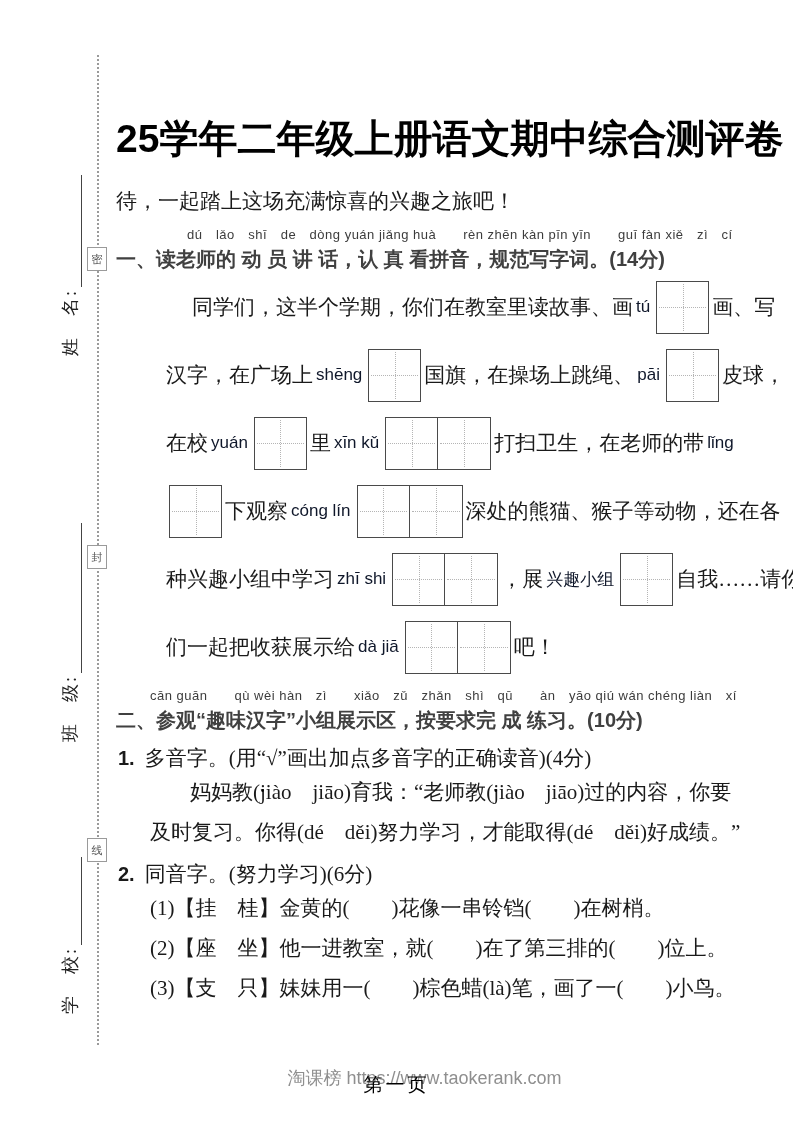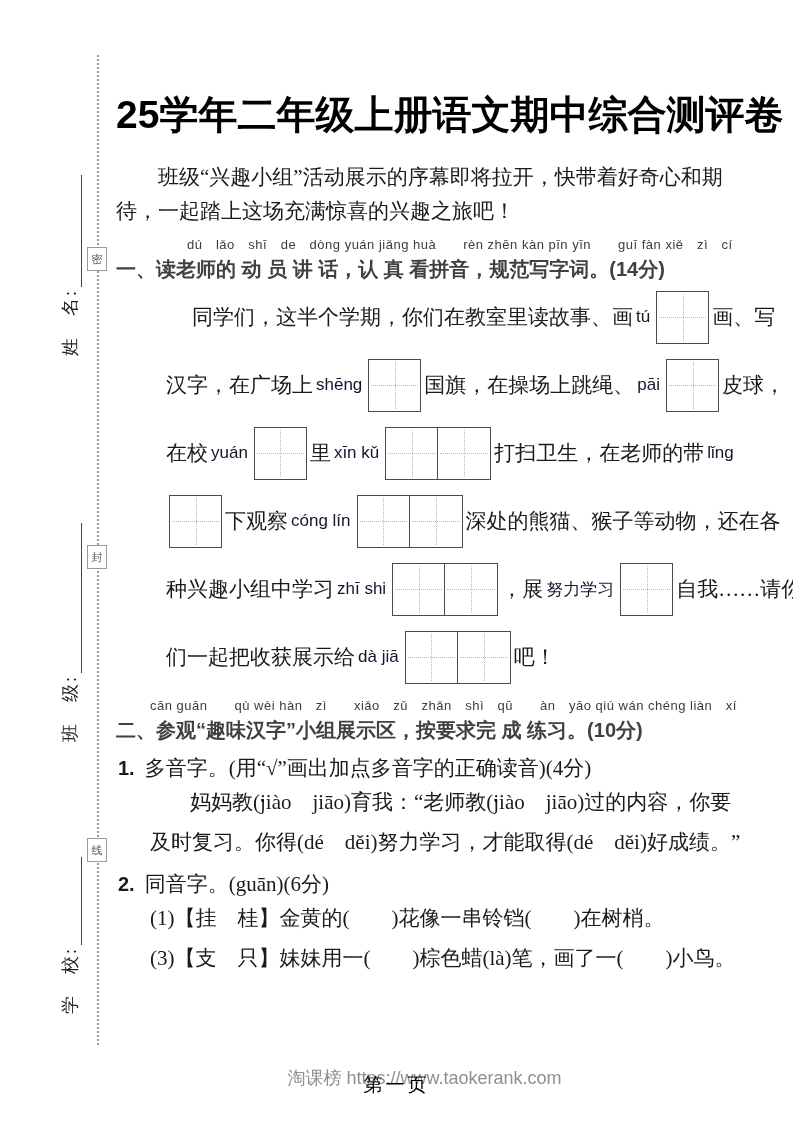--- a/index.html
+++ b/index.html
@@ -20,21 +20,21 @@
     position:absolute; left:58px; transform:rotate(-90deg); transform-origin:left top;
     white-space:nowrap; font-size:18px; color:#222; letter-spacing:2px;
     display:flex; align-items:flex-end;
   }
   .side-label .blankline { display:inline-block; border-bottom:1.5px solid #444; margin-left:2px; height:1.1em; }
 
   
   .content { position:absolute; left:116px; top:0; width:668px; }
 
   .title {
-    margin-top:88px; font-family:"Liberation Sans","DejaVu Sans",sans-serif;
+    margin-top:112px; font-family:"Liberation Sans","DejaVu Sans",sans-serif;
     font-weight:bold; font-size:39px; letter-spacing:0px; white-space:nowrap; color:#000;
   }
   .exam-info { margin-top:32px; margin-left:228px; font-size:18px; white-space:nowrap; }
   .exam-info span { margin-right:26px; }
   .exam-info .score-blank { display:inline-block; width:74px; border-bottom:1.5px solid #333; height:1em; margin-right:0; }
 
   .intro { margin-top:18px; font-size:21px; line-height:34px; }
   .intro .l1 { text-indent:42px; }
 
   .pinyin-row {
@@ -100,21 +100,20 @@
     <span>学　校:</span>
     <span class="blankline" style="width:88px;"></span>
   </div>
 
   <div class="content">
 
     <h1 class="title">25学年二年级上册语文期中综合测评卷</h1>
 
 
     <div class="intro">
-      <div class="l1">班级“兴趣小组”活动展示的序幕即将拉开，快带着好奇心和期</div>
       <div>待，一起踏上这场充满惊喜的兴趣之旅吧！</div>
     </div>
 
     <div class="pinyin-row py1">dú　lǎo　shī　de　dòng yuán jiǎng huà　　rèn zhēn kàn pīn yīn　　guī fàn xiě　zì　cí</div>
     <div class="sec-heading">一、读老师的 动 员 讲 话，认 真 看拼音，规范写字词。(14分)</div>
 
     <div class="wline indent">
         <span>同学们，这半个学期，你们在教室里读故事、画 </span>
         <span class="py">tú</span>
         <span class="tian">
@@ -163,21 +162,21 @@
         <span> 深处的熊猫、猴子等动物，还在各</span>
       </div>
     <div class="wline">
         <span>种兴趣小组中学习 </span>
         <span class="py">zhī shi</span>
         <span class="tian">
           <span class="cell"></span>
           <span class="cell"></span>
         </span>
         <span>，展 </span>
-        <span class="py">努力学习</span>
+        <span class="py">兴趣小组</span>
         <span class="tian">
           <span class="cell"></span>
         </span>
         <span> 自我……请你</span>
       </div>
     <div class="wline">
         <span>们一起把收获展示给 </span>
         <span class="py">dà jiā</span>
         <span class="tian">
           <span class="cell"></span>
@@ -191,23 +190,24 @@
 
     <div class="q-row">
       <span class="q-num">1.</span>
       <span>多音字。(用“√”画出加点多音字的正确读音)(4分)</span>
     </div>
     <div class="sentence indent"><span>妈妈</span><span class="dotted">教</span><span>(jiào　jiāo)育我：“老师</span><span class="dotted">教</span><span>(jiào　jiāo)过的内容，你要</span></div>
     <div class="sentence"><span>及时复习。你</span><span class="dotted">得</span><span>(dé　děi)努力学习，才能取</span><span class="dotted">得</span><span>(dé　děi)好成绩。”</span></div>
 
     <div class="q-row" style="margin-top:8px;">
       <span class="q-num">2.</span>
-      <span>同音字。(guān)(6分)</span>
+      <span>同音字。(努力学习)(6分)</span>
     </div>
     <div class="sub-item">(1)【挂　桂】金黄的(　　)花像一串铃铛(　　)在树梢。</div>
+    <div class="sub-item">(2)【座　坐】他一进教室，就(　　)在了第三排的(　　)位上。</div>
     <div class="sub-item">(3)【支　只】妹妹用一(　　)棕色蜡(là)笔，画了一(　　)小鸟。</div>
 
   </div>
 
   <div class="footer-url">淘课榜 https://www.taokerank.com</div>
   <div class="footer-page">第一页</div>
 
 </div>
 
 </body></html>

